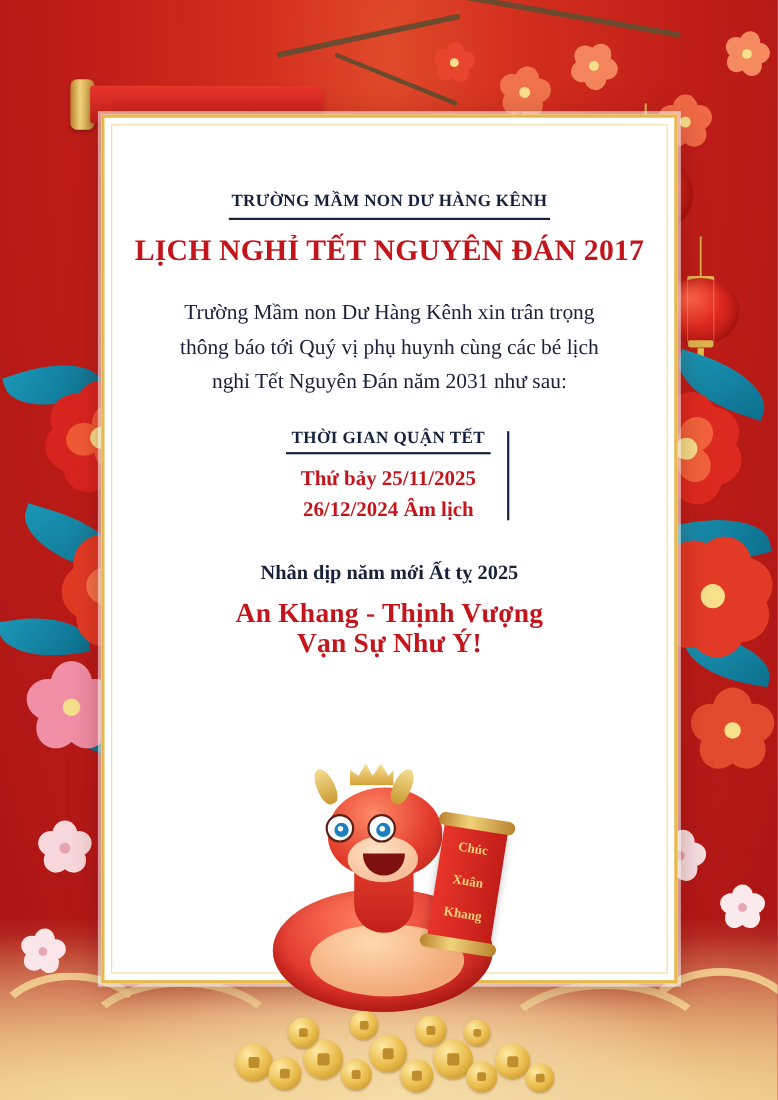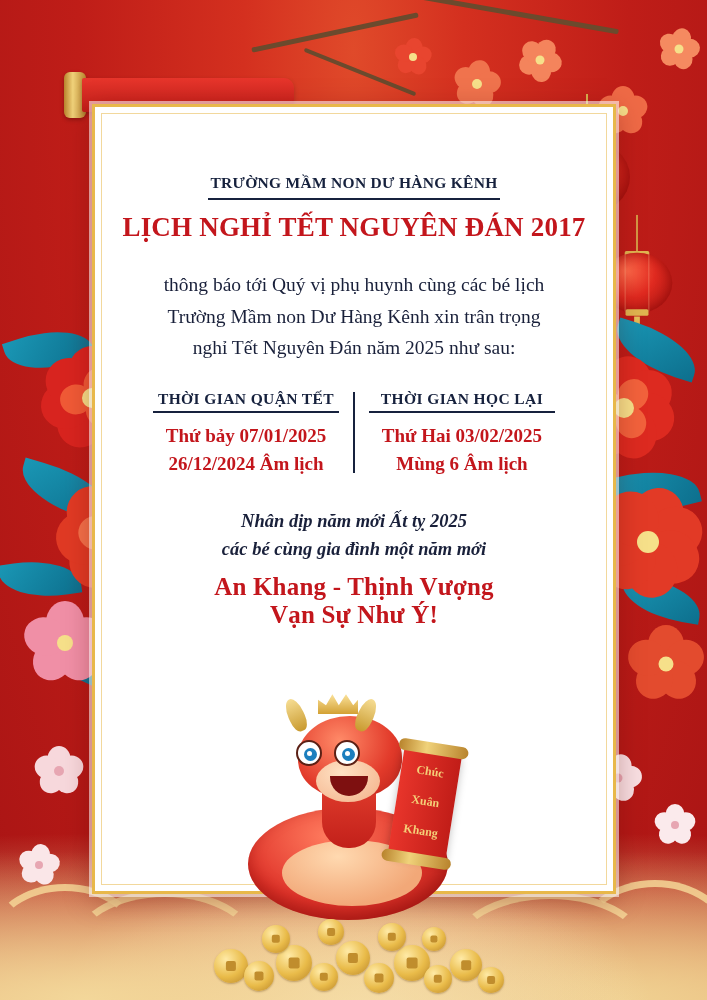--- a/index.html
+++ b/index.html
@@ -96,21 +96,21 @@
   .sched-line {
     font-size: 19px; font-weight: bold; color: #c3161c; line-height: 1.5;
   }
   #sched-divider {
     width: 2px; background: #16213d; align-self: stretch; margin: 2px 0 6px;
   }
 
   
   #wishes { margin-top: 28px; }
   .wish-line {
-    font-size: 18.5px; font-style: italic; font-weight: bold;
+    font-size: 18.5px; font-weight: bold;
     color: #19203a; line-height: 1.55;
   }
   #wish-big-1 {
     margin-top: 9px;
     font-size: 25px; font-weight: bold; color: #c3161c; letter-spacing: .2px;
   }
   #wish-big-2 {
     font-size: 25px; font-weight: bold; color: #c3161c; letter-spacing: .2px;
   }
 
@@ -517,44 +517,37 @@
     <div id="content">
 
       <div id="org-block">
         <div class="org-line">TRƯỜNG MẦM NON DƯ HÀNG KÊNH</div>
         <div id="org-divider"></div>
       </div>
 
       <div id="notice-sub">LỊCH NGHỈ TẾT NGUYÊN ĐÁN 2017</div>
 
       <div id="body-para">
+        <div>Trường Mầm non Dư Hàng Kênh xin trân trọng</div>
         <div>thông báo tới Quý vị phụ huynh cùng các bé lịch</div>
-        <div>Trường Mầm non Dư Hàng Kênh xin trân trọng</div>
-        <div>nghỉ Tết Nguyên Đán năm 2025 như sau:</div>
+        <div>nghỉ Tết Nguyên Đán năm 2031 như sau:</div>
       </div>
 
       <div id="schedule">
         <div class="sched-col">
           <div class="sched-head">THỜI GIAN QUẬN TẾT</div>
           <div class="sched-head-rule"></div>
-          <div class="sched-line">Thứ bảy 07/01/2025</div>
+          <div class="sched-line">Thứ bảy 25/11/2025</div>
           <div class="sched-line">26/12/2024 Âm lịch</div>
         </div>
         <div id="sched-divider"></div>
-        <div class="sched-col">
-          <div class="sched-head">THỜI GIAN HỌC LẠI</div>
-          <div class="sched-head-rule"></div>
-          <div class="sched-line">Thứ Hai 03/02/2025</div>
-          <div class="sched-line">Mùng 6 Âm lịch</div>
-        </div>
       </div>
 
       <div id="wishes">
         <div class="wish-line">Nhân dịp năm mới Ất tỵ 2025</div>
-        <div class="wish-line">các bé cùng gia đình một năm mới</div>
         <div id="wish-big-1">An Khang - Thịnh Vượng</div>
         <div id="wish-big-2">Vạn Sự Như Ý!</div>
       </div>
 
     </div>
   </div>
 
   <div id="snake">
     <div class="coil"></div>
     <div class="coil2"></div>

